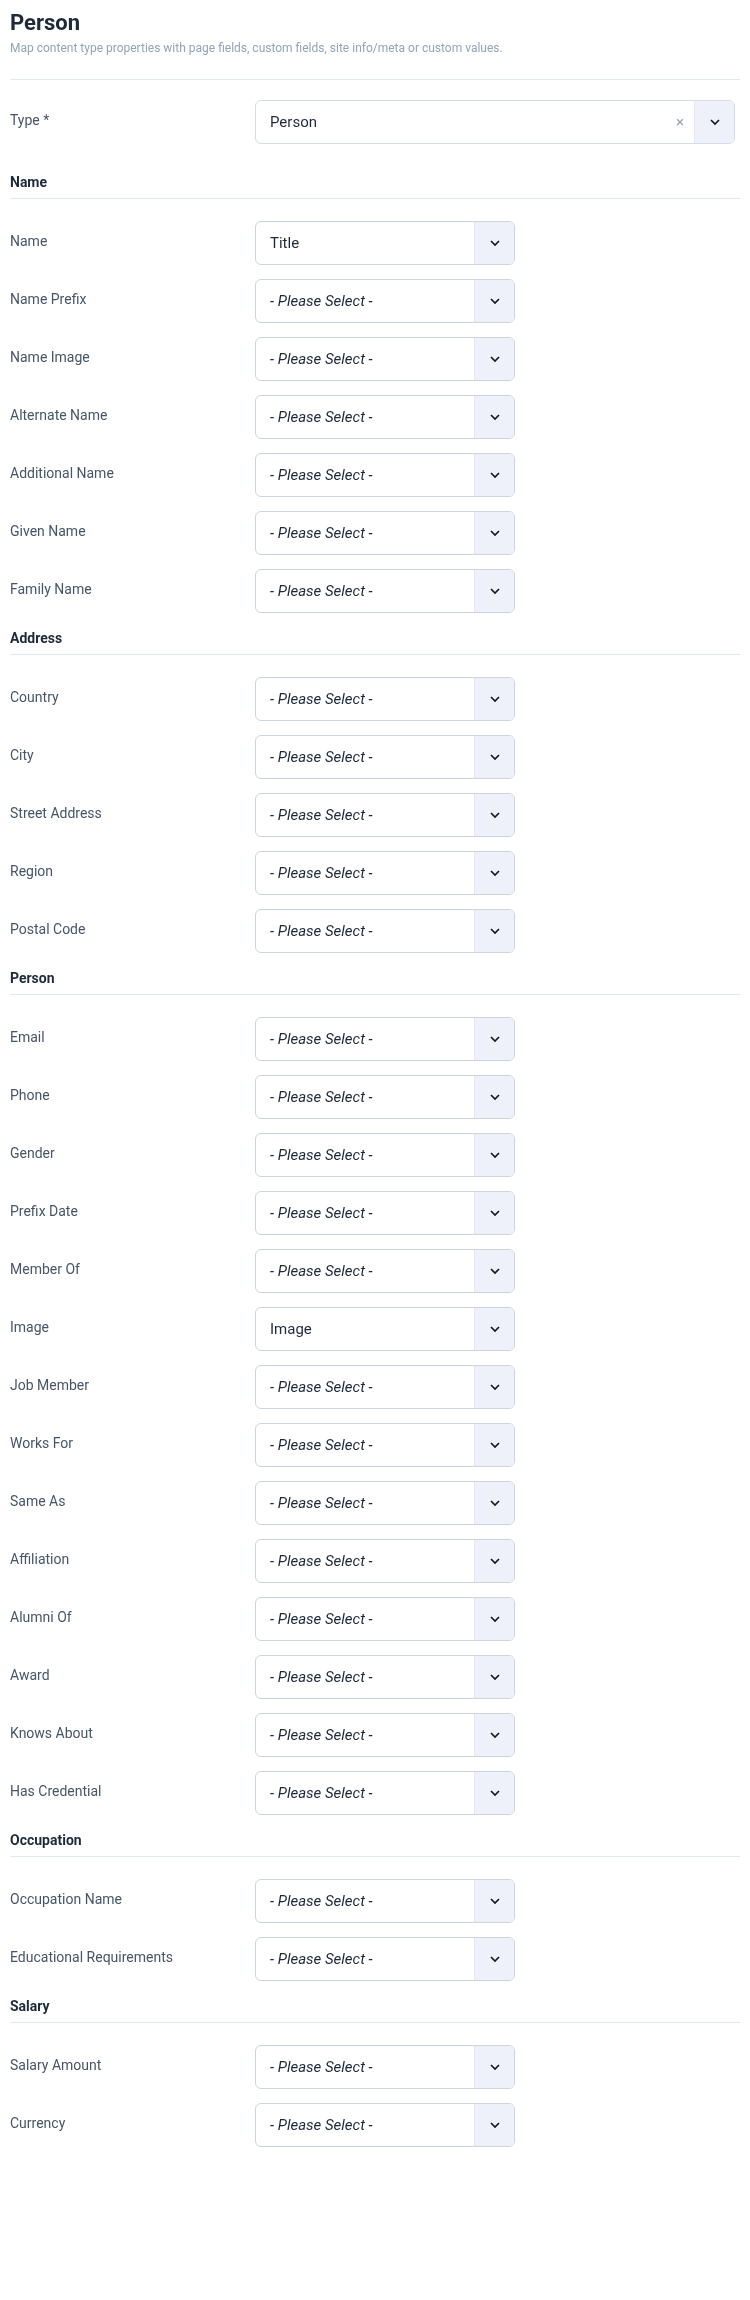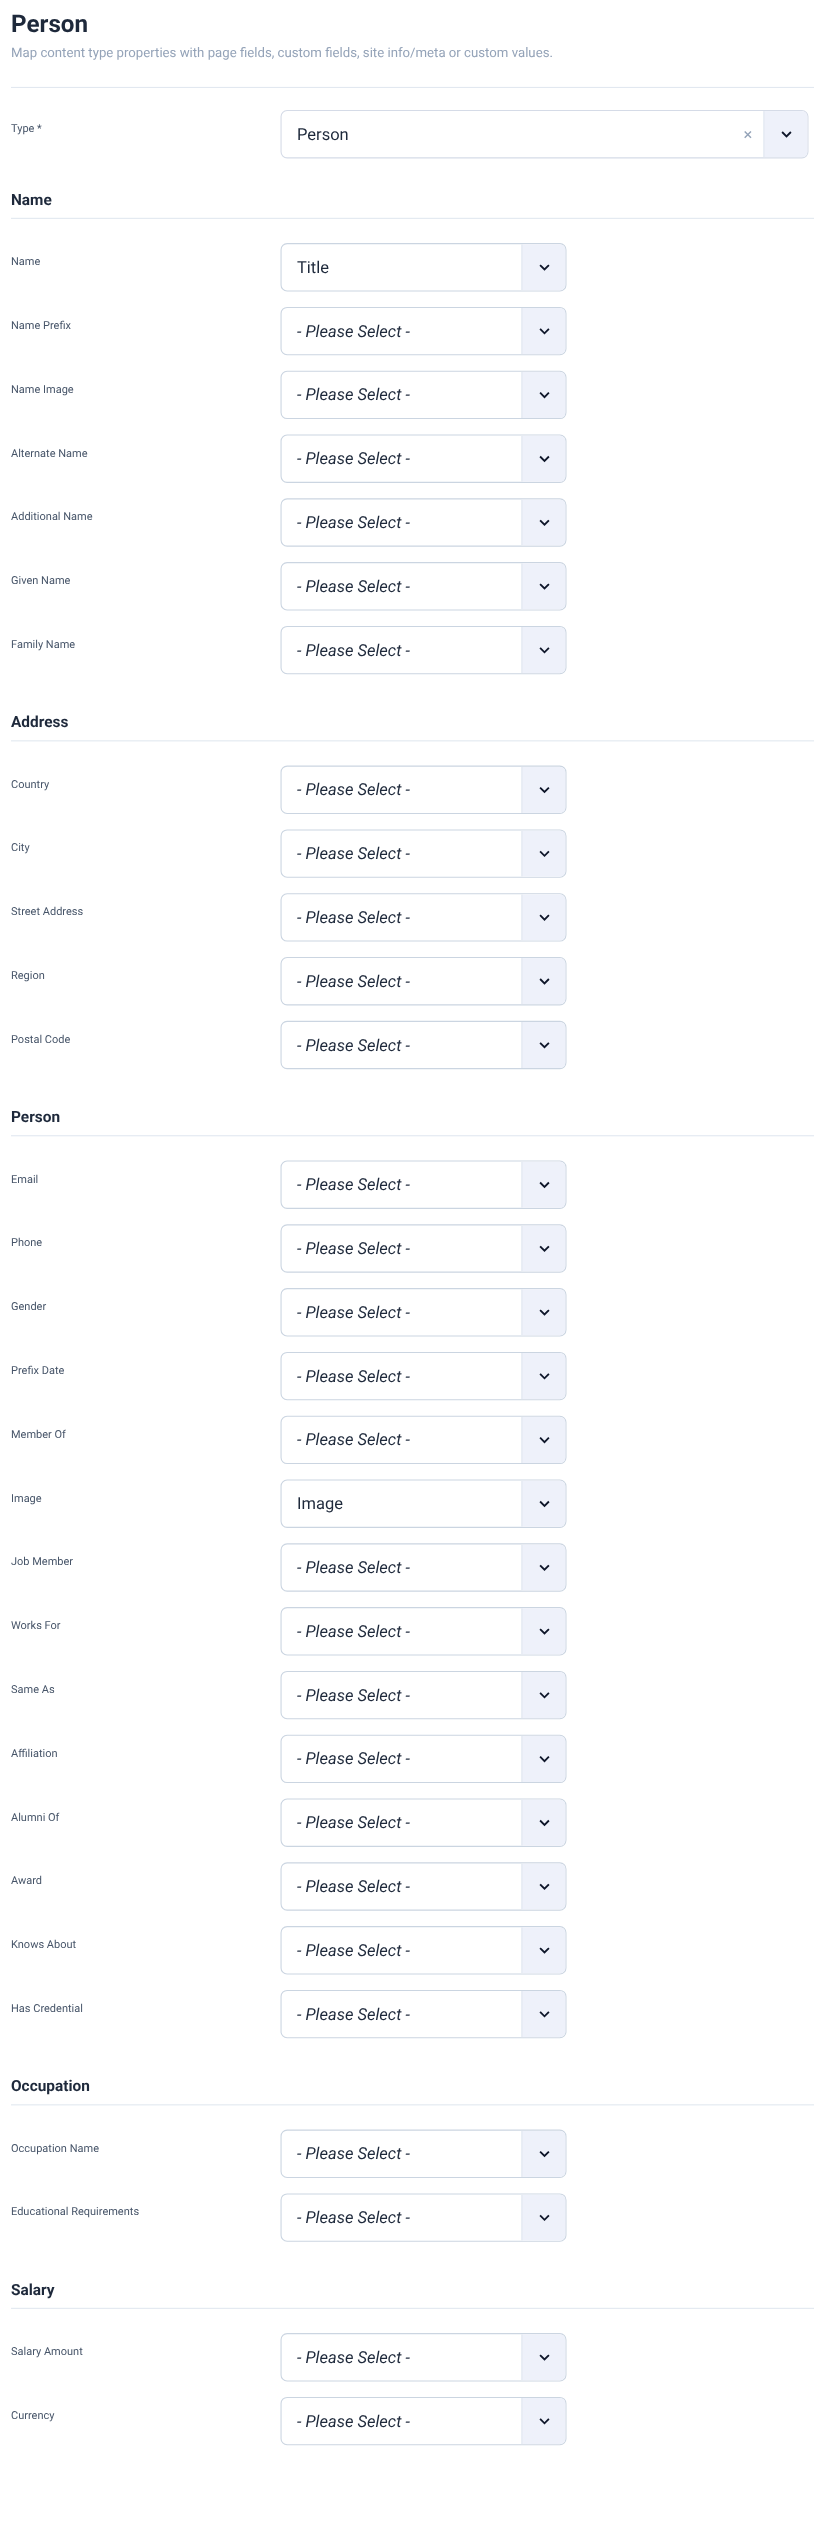--- a/index.html
+++ b/index.html
@@ -33,21 +33,21 @@
       display: flex;
       align-items: flex-start;
       margin-bottom: 14px;
     }
     .row.type-row {
       margin-bottom: 30px;
     }
     .label-col {
       width: 245px;
       padding-top: 12px;
-      font-size: 10px;
+      font-size: 14px;
       color: #475569;
       flex-shrink: 0;
     }
     .control-col {
       flex: 0 0 auto;
     }
     .select-wrap {
       position: relative;
       width: 260px;
       height: 44px;
@@ -97,21 +97,21 @@
       padding: 0 10px;
       color: #94a3b8;
       font-size: 15px;
       cursor: pointer;
       user-select: none;
     }
     .section-header {
       font-size: 14px;
       font-weight: 700;
       color: #1e293b;
-      margin-top: 36px;
+      margin-top: 17px;
       margin-bottom: 8px;
     }
     .section-divider {
       border-top: 1px solid #e2e8f0;
       margin-bottom: 22px;
     }
     .section-header.first {
       margin-top: 20px;
     }
   </style>

